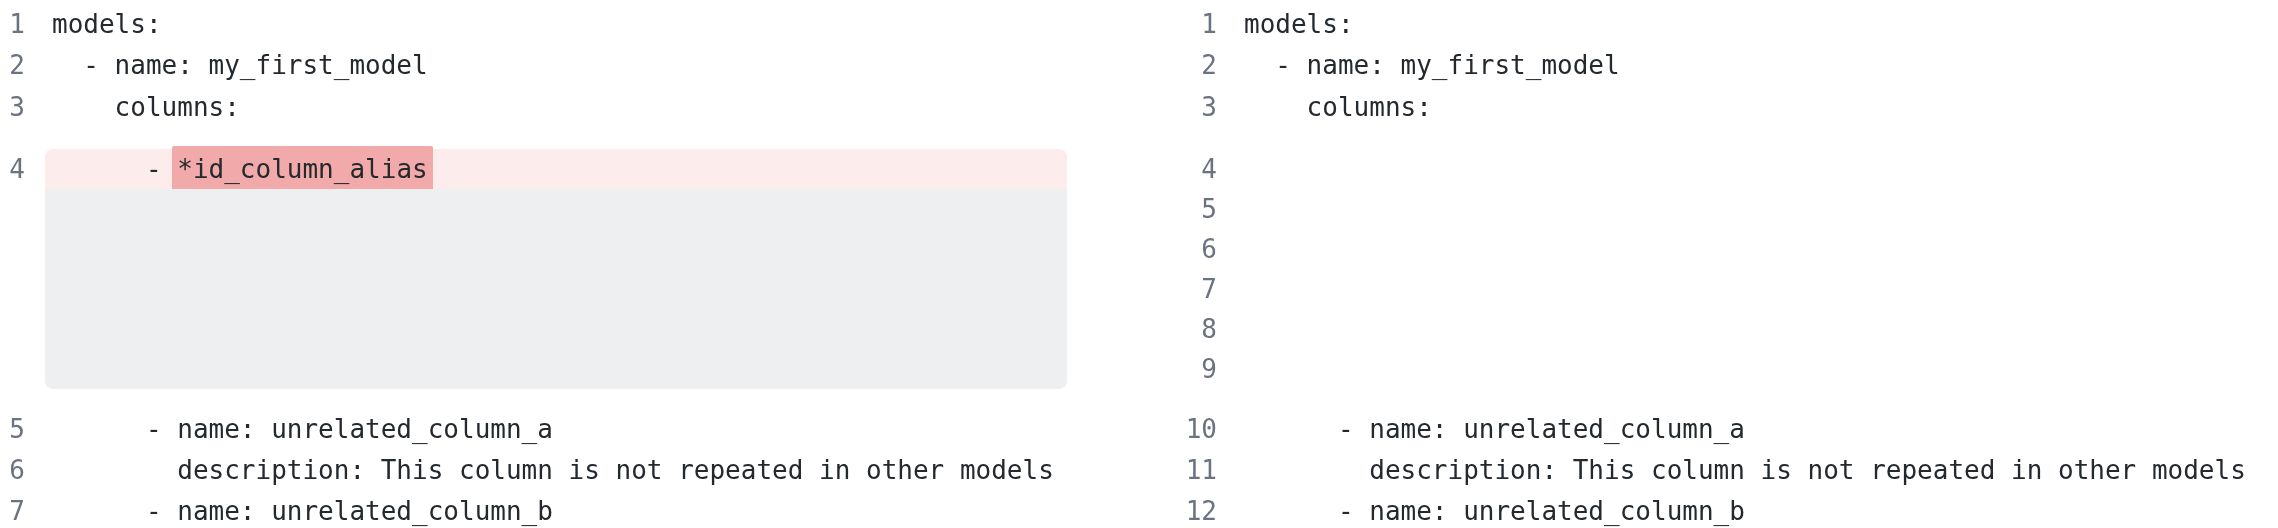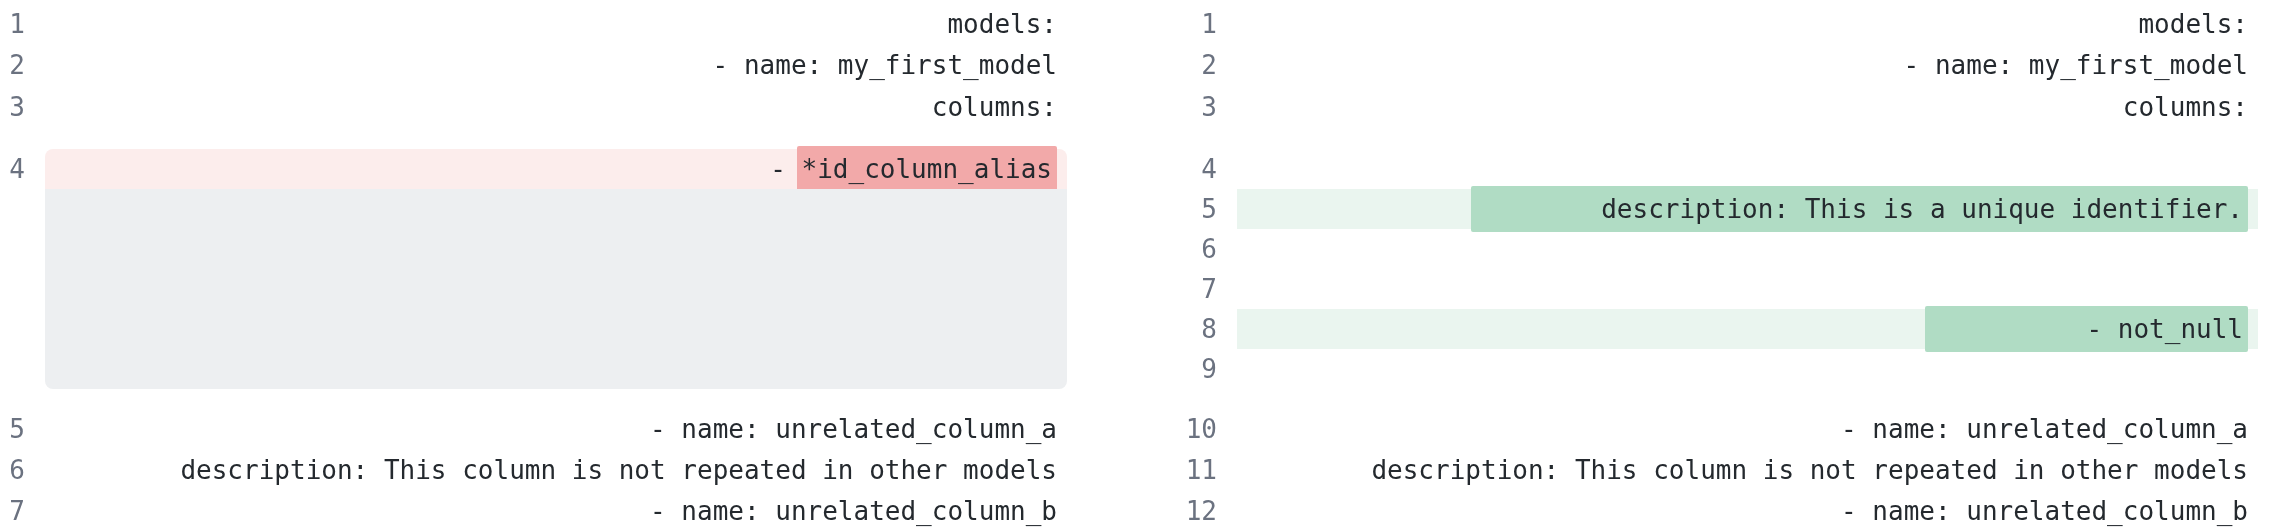--- a/index.html
+++ b/index.html
@@ -40,21 +40,20 @@
   }
   .panel.left .num  { width: 25px; }
   .panel.right .num { width: 78px; }
   .content {
     flex: none;
     box-sizing: border-box;
     margin-left: 20px;
     padding: 0 10px 0 7px;
     white-space: pre;
     color: var(--code-text, #24292e);
-    text-align: right;
   }
   .panel.left .content  { width: 1022px; }
   .panel.right .content { width: 1021px; }
   .bg-removed { background: var(--removed-line-bg, #fcedec); }
   .bg-added   { background: var(--added-line-bg, #eaf5ef); }
   .round-top    { border-radius: 8px 8px 0 0; }
   .round-bottom { border-radius: 0 0 8px 8px; }
   .filler-row { display: flex; }
   .filler-row .content {
     height: 200px;
@@ -123,31 +122,29 @@
       <div class="line">
         <span class="num">3</span>
         <div class="content"><span>    columns:</span></div>
       </div>
       <div class="gap"></div>
       <div class="line in-block">
         <span class="num">4</span>
       </div>
       <div class="line in-block">
         <span class="num">5</span>
-        <div class="content bg-added"><mark class="mark-added">        description: This is a unique identifier.</mark></div>
       </div>
       <div class="line in-block">
         <span class="num">6</span>
       </div>
       <div class="line in-block">
         <span class="num">7</span>
       </div>
       <div class="line in-block">
         <span class="num">8</span>
-        <div class="content bg-added"><mark class="mark-added">          - not_null</mark></div>
       </div>
       <div class="line in-block">
         <span class="num">9</span>
       </div>
       <div class="gap-sm"></div>
       <div class="line">
         <span class="num">10</span>
         <div class="content"><span>      - name: unrelated_column_a</span></div>
       </div>
       <div class="line">

